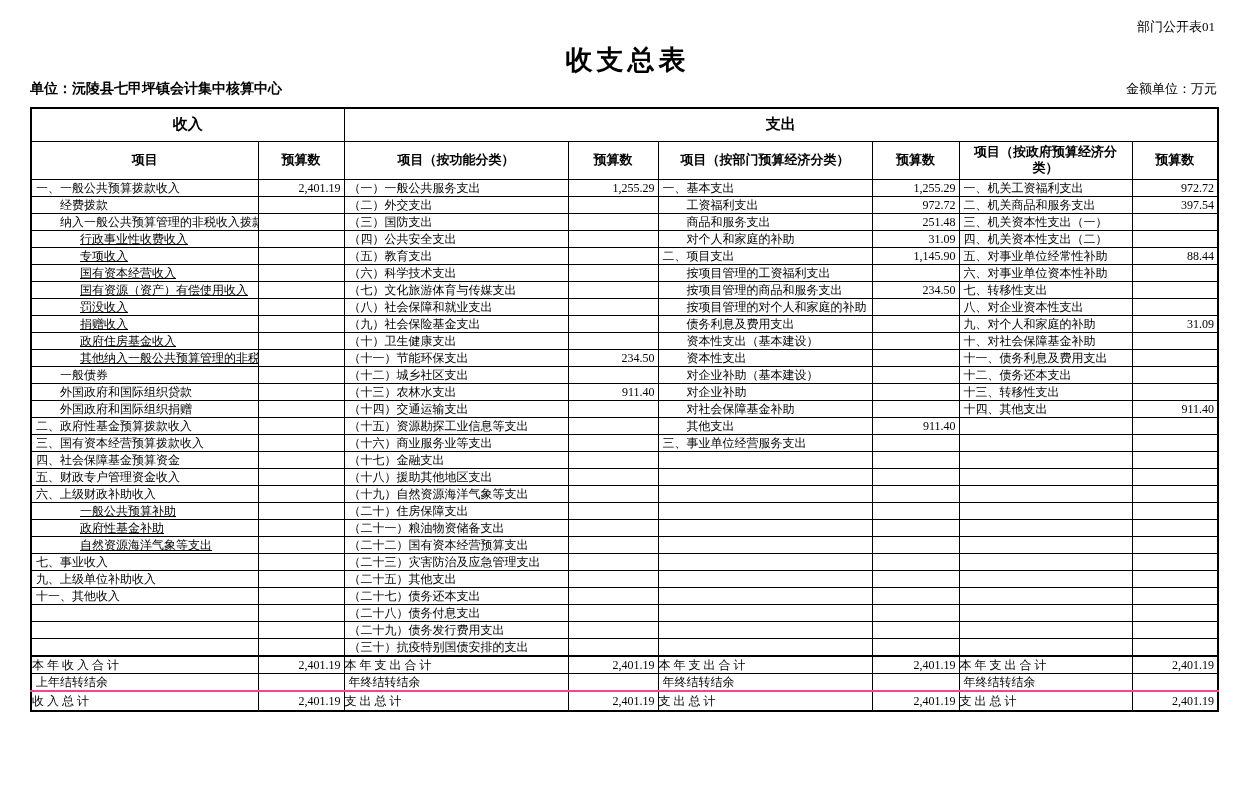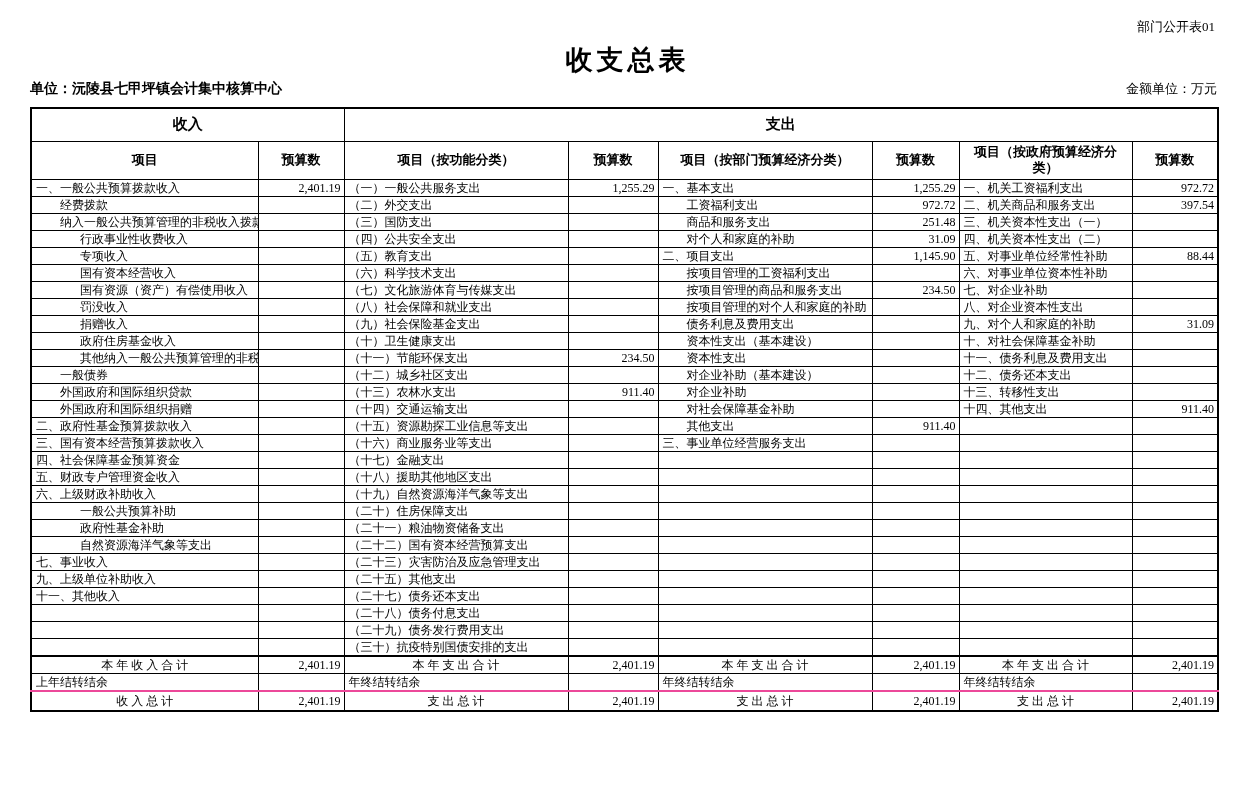--- a/index.html
+++ b/index.html
@@ -19,24 +19,24 @@
     white-space: nowrap; font-size: 12px; }
   table.budget { border: 2px solid #000; }
   tr.group-header th { height: 33px; font-size: 15px; font-weight: bold; text-align: center; margin-top: 25px; }
   tr.col-header th { height: 38px; font-size: 13px; font-weight: bold; text-align: center;
     white-space: normal; line-height: 1.25; padding: 0 4px; }
   tbody td { height: 17px; line-height: 16px; }
   td.lbl { text-align: left; }
   td.val { text-align: right; padding-right: 3px; }
   td.i0 { padding-left: 4px; }
   td.i1 { padding-left: 28px; }
-  td.i2 { padding-left: 48px; }
+  td.i2 { padding-left: 48px; text-decoration: underline; }
   tr.summary-first td { border-top: 2px solid #000; }
   tr.summary-last td { border-top: 2px solid #ec4899; height: 20px; }
-  td.center { text-align: center; padding-left: 0; margin-left: 46px; }
+  td.center { padding-left: 0; margin-left: 46px; }
 </style>
 </head>
 <body>
 
 <div class="page">
   <div class="corner-label">部门公开表01</div>
   <div class="main-title">收支总表</div>
   <div class="meta-row">
     <span class="unit-label">单位：沅陵县七甲坪镇会计集中核算中心</span>
     <span class="amount-unit">金额单位：万元</span>
@@ -130,21 +130,21 @@
           <td class="lbl i0">六、对事业单位资本性补助</td>
           <td class="val"></td>
         </tr>
         <tr>
           <td class="lbl i2">国有资源（资产）有偿使用收入</td>
           <td class="val"></td>
           <td class="lbl i0">（七）文化旅游体育与传媒支出</td>
           <td class="val"></td>
           <td class="lbl i1">按项目管理的商品和服务支出</td>
           <td class="val">234.50</td>
-          <td class="lbl i0">七、对企业补助</td>
+          <td class="lbl i0">七、转移性支出</td>
           <td class="val"></td>
         </tr>
         <tr>
           <td class="lbl i2">罚没收入</td>
           <td class="val"></td>
           <td class="lbl i0">（八）社会保障和就业支出</td>
           <td class="val"></td>
           <td class="lbl i1">按项目管理的对个人和家庭的补助</td>
           <td class="val"></td>
           <td class="lbl i0">八、对企业资本性支出</td>

